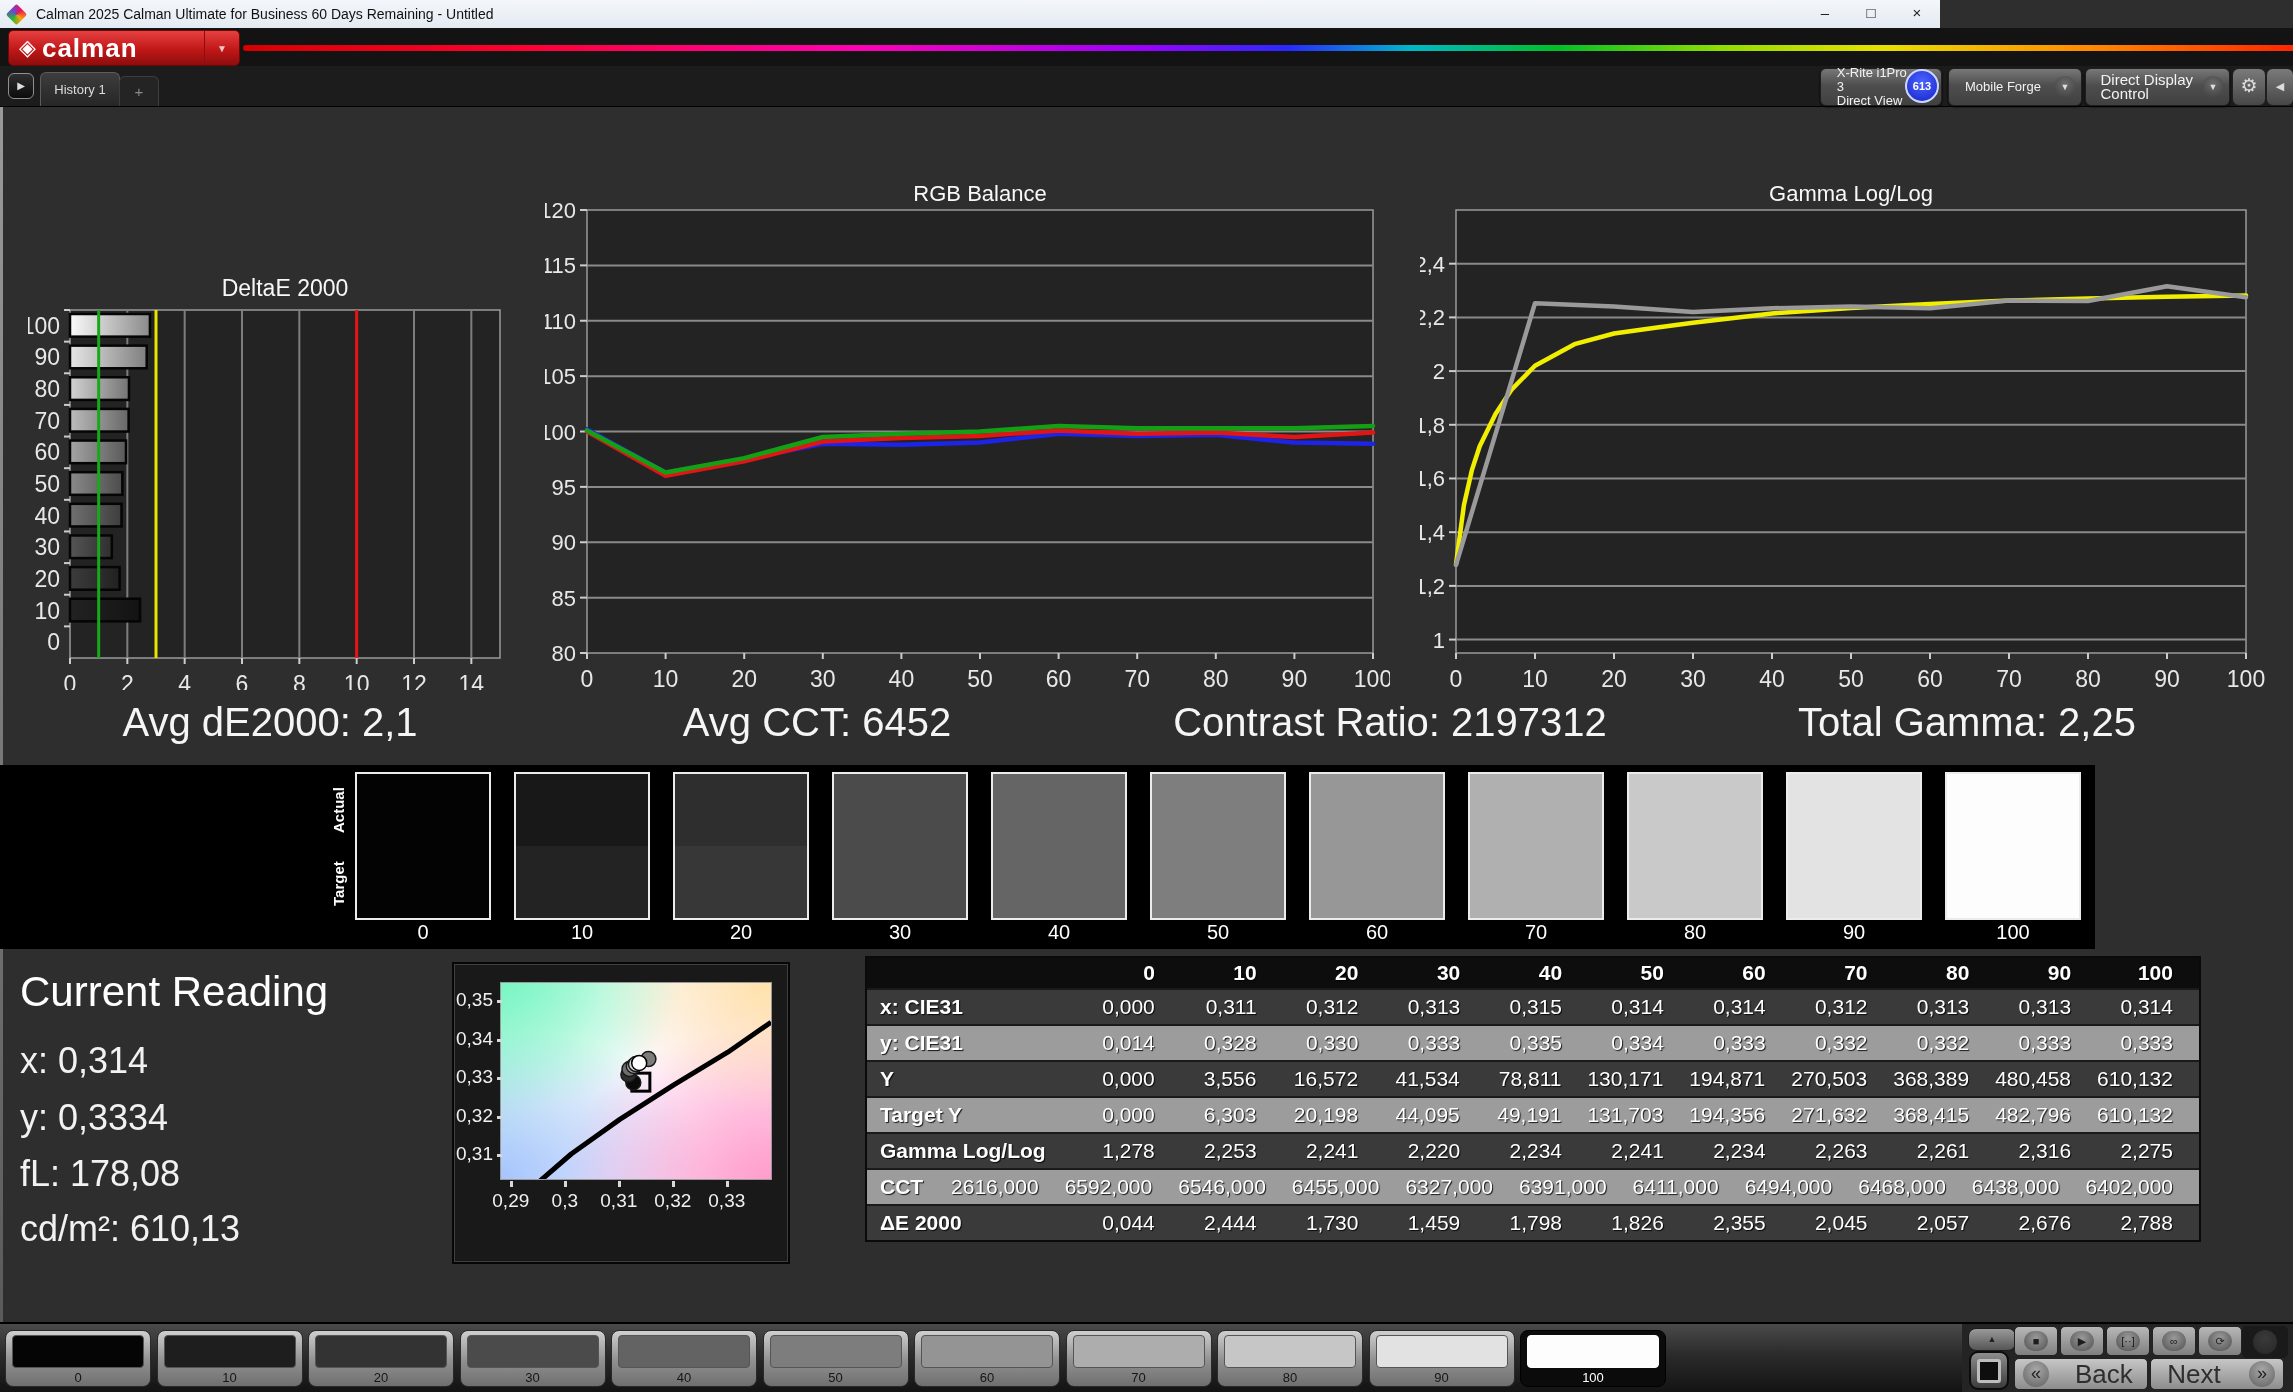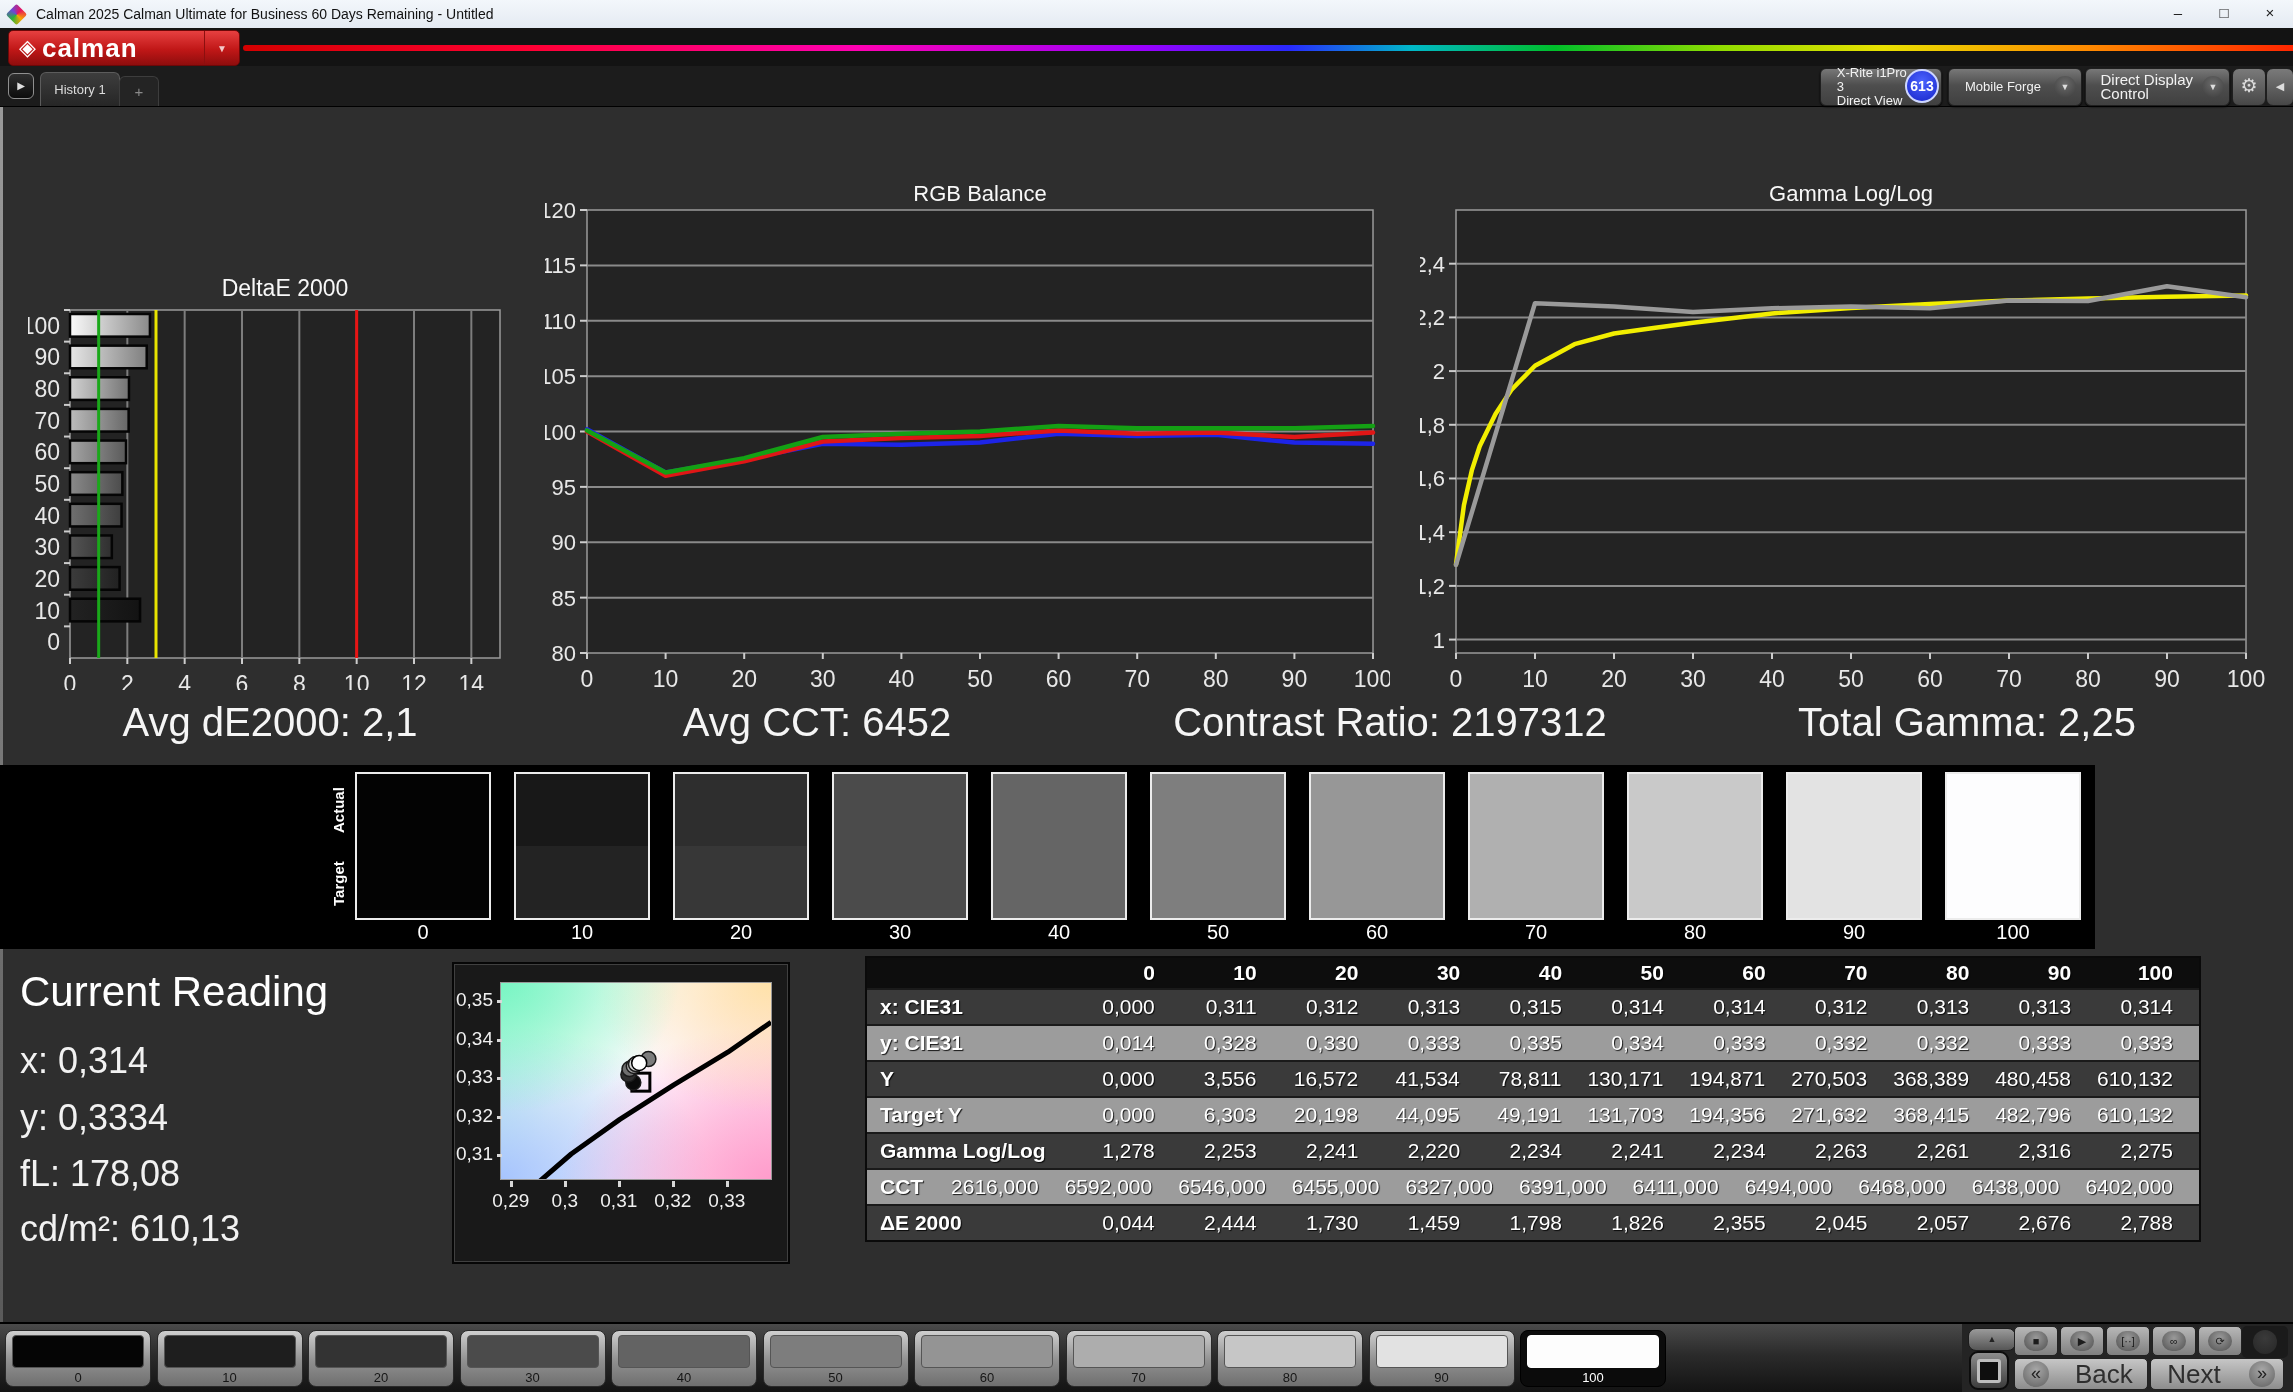--- a/index.html
+++ b/index.html
@@ -1,21 +1,21 @@
 <!DOCTYPE html>
 <html><head>
 <meta charset="utf-8">
 <title>Calman Grayscale</title>
 <style>
   html,body{margin:0;padding:0;background:#000;}
   body{font-family:"Liberation Sans",sans-serif;}
   #app{position:relative;width:2293px;height:1392px;background:#2e2e2e;overflow:hidden;}
 
   
-  #titlebar{position:absolute;left:0;top:0;width:2293px;height:28px;
+  #titlebar{position:absolute;left:0;top:0;width:1940px;height:28px;
     background:linear-gradient(180deg,#f3f7fb,#e4eaf2);display:flex;align-items:center;}
   .app-icon{width:15px;height:15px;margin-left:9px;transform:rotate(45deg);border-radius:2px;
     background:conic-gradient(#e8125f,#f7a600,#27b33a,#6a48d7,#e8125f);}
   #window-title{margin-left:12px;font-size:14px;color:#111;}
   #win-controls{margin-left:auto;display:flex;height:28px;}
   .win-btn{width:46px;height:28px;line-height:26px;text-align:center;font-size:15px;color:#222;cursor:default;}
 
   
   #logobar{position:absolute;left:0;top:28px;width:2293px;height:38px;background:#131313;}
   #calman-btn{position:absolute;left:8px;top:2px;width:230px;height:34px;border-radius:5px;
@@ -36,21 +36,21 @@
   #add-tab{position:absolute;left:119px;bottom:0;width:38px;height:29px;border:1px solid #3d3d3d;border-bottom:none;
     border-radius:6px 6px 0 0;background:#242424;color:#8a8a8a;font-size:15px;text-align:center;line-height:29px;}
   .tool-dd{position:absolute;top:2px;height:36px;border:1px solid #1f1f1f;border-radius:6px;
     background:linear-gradient(180deg,#787878,#4e4e4e 45%,#404040);display:flex;align-items:center;color:#f2f2f2;box-shadow:0 1px 2px #000;}
   .dd-bar{width:5px;height:26px;margin:0 7px 0 4px;border-radius:2px;}
   .dd-text{font-size:13px;line-height:14px;white-space:pre-line;}
   .dd-caret{margin-left:auto;margin-right:5px;min-width:22px;height:22px;border-radius:50%;
     background:radial-gradient(circle at 50% 35%,#6b6b6b,#3a3a3a);color:#ddd;font-size:9px;text-align:center;line-height:22px;}
   #meter-badge{position:absolute;left:1905px;top:3px;width:34px;height:34px;border-radius:50%;
     background:radial-gradient(circle at 50% 35%,#4b63ff,#1624c8);border:2px solid #cdd6ff;box-sizing:border-box;
-    color:#fff;font-size:14px;font-weight:bold;text-align:center;line-height:30px;z-index:3;}
+    color:#fff;font-size:11px;font-weight:bold;text-align:center;line-height:30px;z-index:3;}
   .sq-btn{position:absolute;top:2px;height:36px;border:1px solid #1f1f1f;border-radius:7px;
     background:linear-gradient(180deg,#7a7a7a,#474747);color:#dcdcdc;text-align:center;}
 
   
   #splitter{position:absolute;left:0;top:107px;width:3px;height:1215px;background:linear-gradient(180deg,#9a9a9a,#5a5a5a);}
   #page-title{position:absolute;left:33px;top:165px;font-size:57px;color:#fff;font-weight:400;}
   .chart-host{position:absolute;}
   #deltae-chart{left:28px;top:270px;width:488px;height:420px;}
   #rgb-chart{left:545px;top:183px;width:845px;height:505px;}
   #gamma-chart{left:1420px;top:183px;width:860px;height:505px;}

